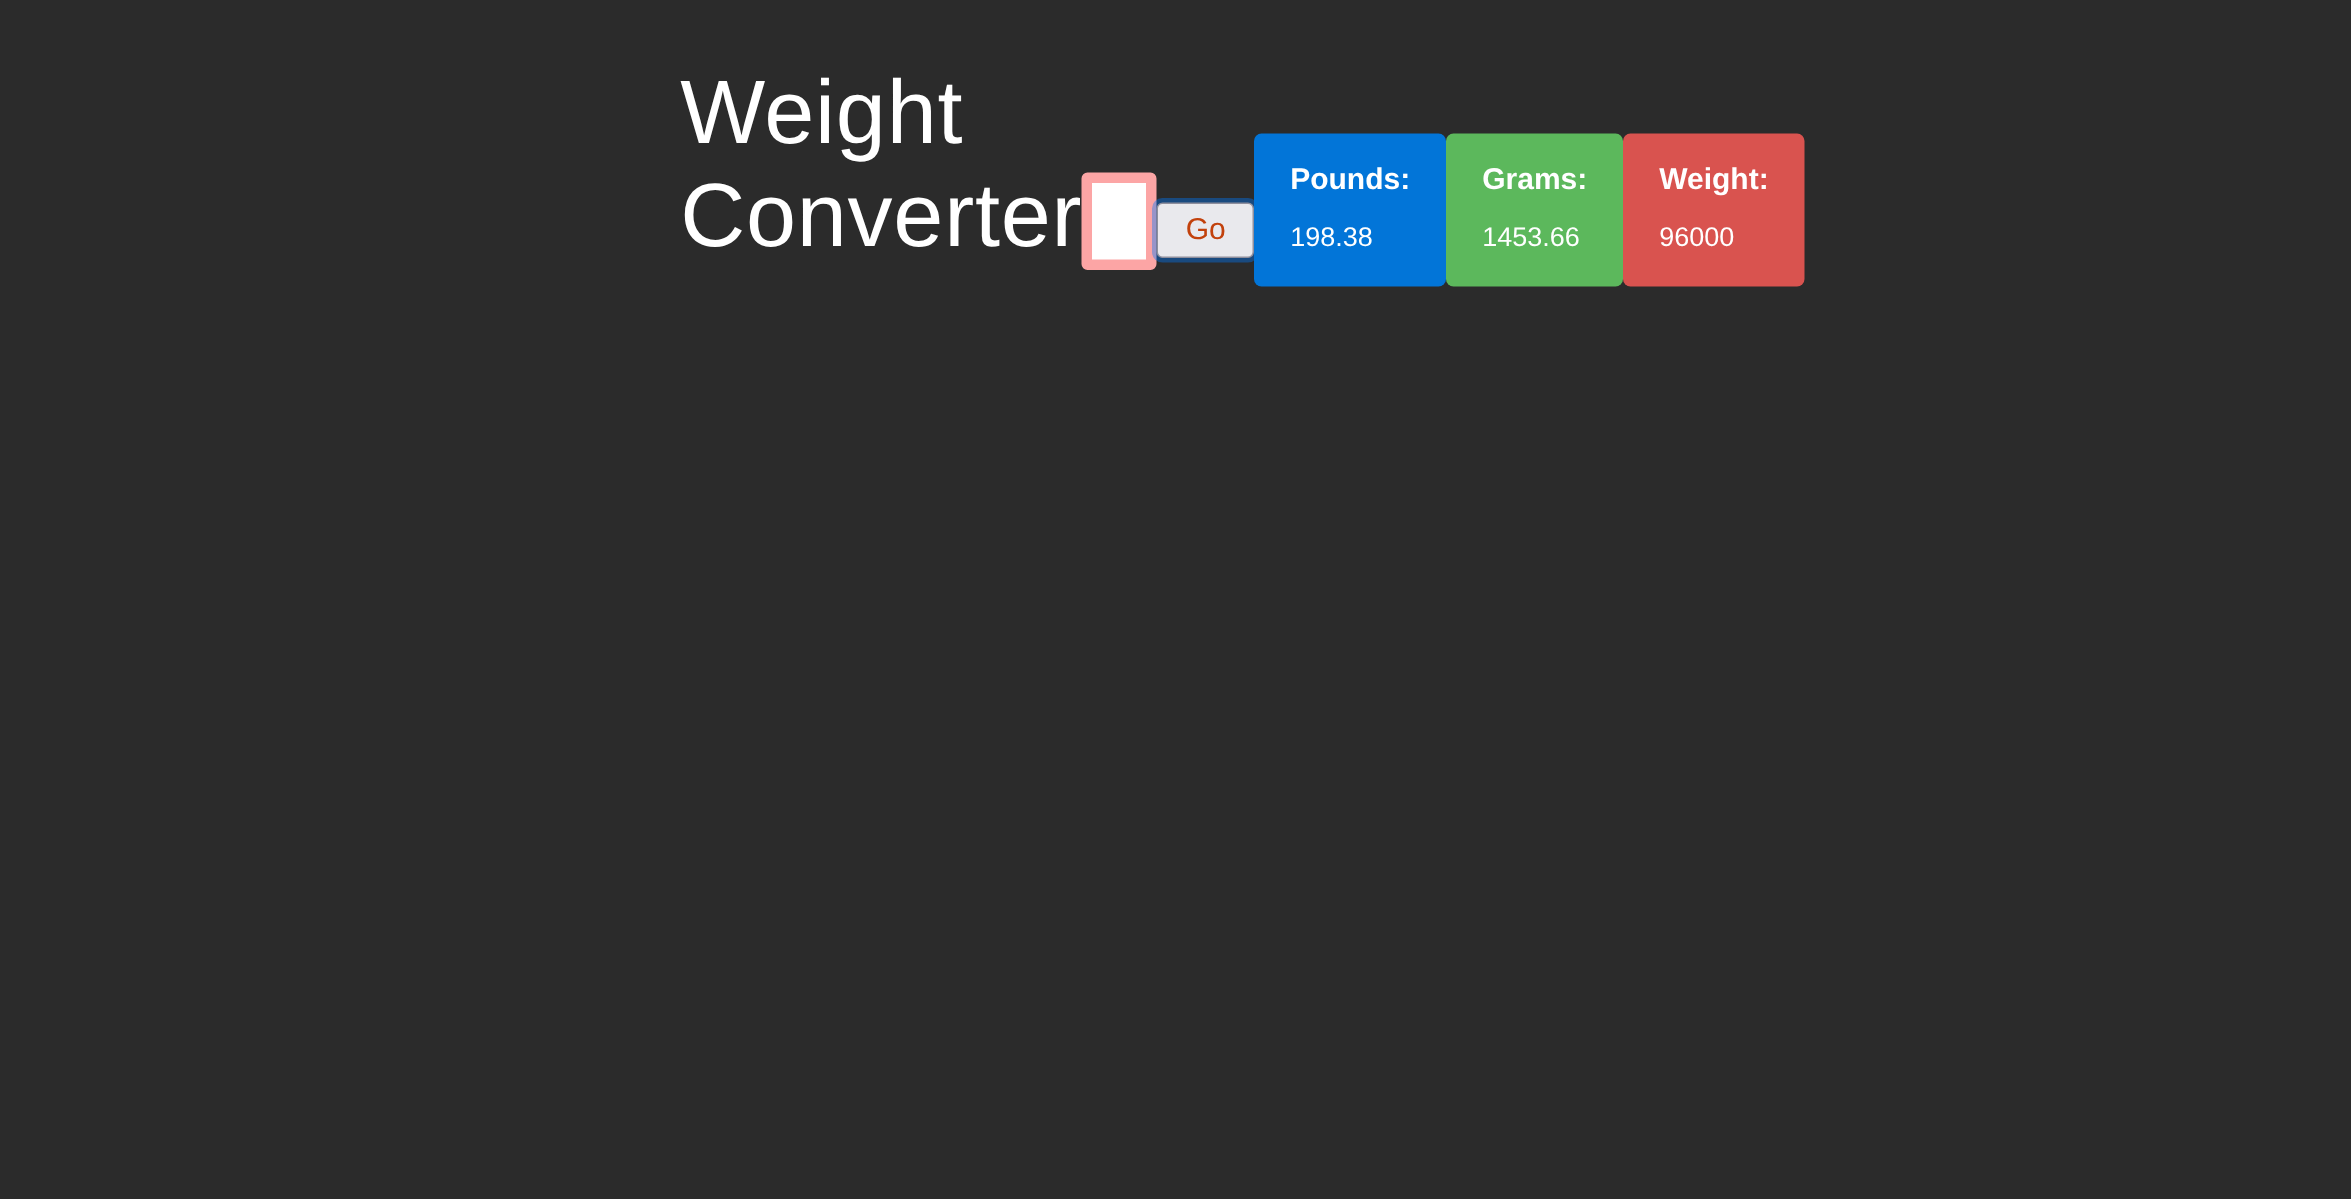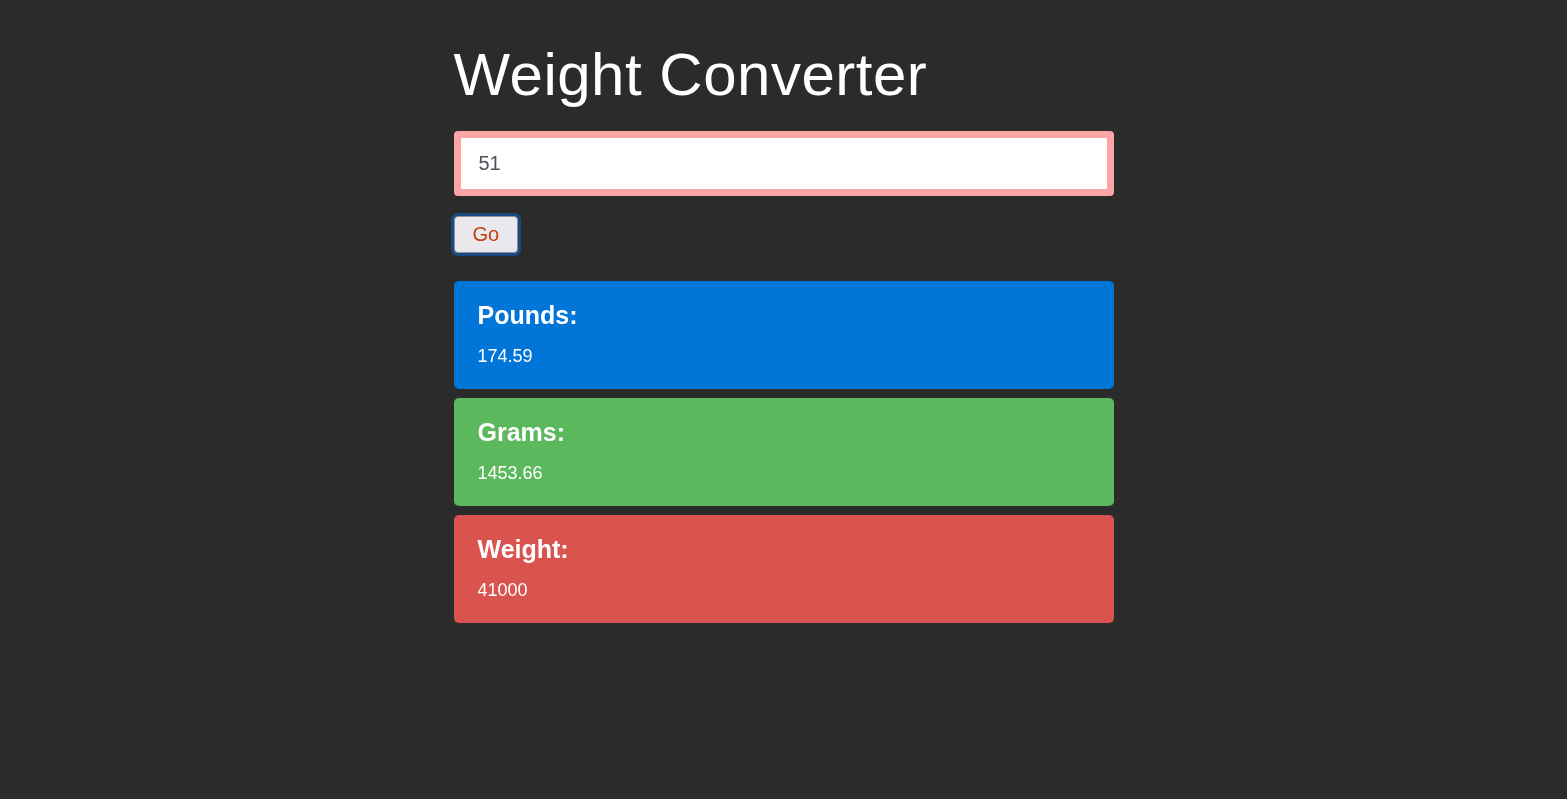--- a/index.html
+++ b/index.html
@@ -14,22 +14,22 @@
       min-height: 100vh;
       display: flex;
       flex-direction: column;
       align-items: center;
       padding-top: 40px;
     }
     
     .container {
       width: 660px;
       display: flex;
-      flex-direction: column;
-      align-items: flex-start;
+      flex-direction: row;
+      align-items: flex-end;
     }
     
     h1 {
       color: #ffffff;
       font-weight: 300;
       font-size: 60px;
       margin-bottom: 22px;
       letter-spacing: 0.5px;
     }
     
@@ -70,21 +70,21 @@
     
     .card-success {
       background-color: #5cb85c;
     }
     
     .card-danger {
       background-color: #d9534f;
     }
     
     .card-title {
-      font-size: 25px;
+      font-size: 20px;
       font-weight: 700;
       margin-bottom: 16px;
     }
     
     .card-value {
       font-size: 18px;
       font-weight: 400;
     }
   </style>
 </head>
@@ -92,25 +92,25 @@
 
 <div class="container">
   <h1>Weight Converter</h1>
 
   <input type="text" class="input-field" value="51" style="">
 
   <button class="go-button">Go</button>
 
   <div class="card card-primary">
     <div class="card-title">Pounds:</div>
-    <div class="card-value">174.59</div>
+    <div class="card-value">198.38</div>
   </div>
 
   <div class="card card-success">
     <div class="card-title">Grams:</div>
     <div class="card-value">1453.66</div>
   </div>
 
   <div class="card card-danger">
     <div class="card-title">Weight:</div>
-    <div class="card-value">41000</div>
+    <div class="card-value">96000</div>
   </div>
 </div>
 
 </body></html>

